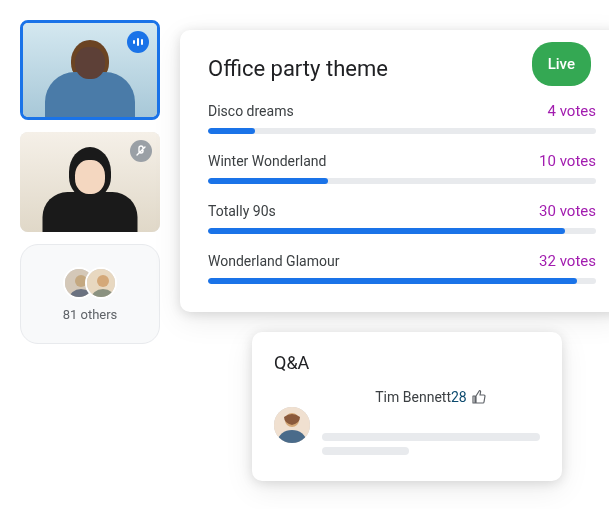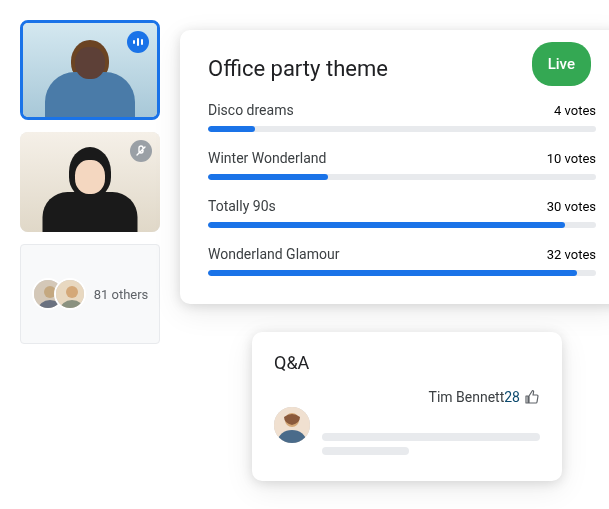--- a/index.html
+++ b/index.html
@@ -67,24 +67,24 @@
       height: 22px;
       background: #9aa0a6;
       border-radius: 50%;
       display: flex;
       align-items: center;
       justify-content: center;
     }
     .others-tile {
       width: 140px;
       height: 100px;
-      border-radius: 4px;
+      border-radius: 18px;
       background: #f8f9fa;
       display: flex;
-      flex-direction: row;
+      flex-direction: column;
       align-items: center;
       justify-content: center;
       gap: 8px;
       border: 1px solid #e8eaed;
     }
     .avatar-group {
       display: flex;
       align-items: center;
     }
     .avatar-small {
@@ -140,22 +140,22 @@
       display: flex;
       justify-content: space-between;
       align-items: baseline;
       margin-bottom: 8px;
     }
     .poll-option-label {
       font-size: 14px;
       color: #3c4043;
     }
     .poll-option-votes {
-      font-size: 13px;
-      color: #000000;
+      font-size: 15px;
+      color: #a21caf;
     }
     .poll-bar-track {
       width: 100%;
       height: 6px;
       background: #e8eaed;
       border-radius: 3px;
       overflow: hidden;
     }
     .poll-bar-fill {
       height: 100%;
@@ -206,21 +206,21 @@
       background: #ccc;
       flex-shrink: 0;
       overflow: hidden;
     }
     .qa-content {
       flex: 1;
     }
     .qa-top-row {
       display: flex;
       align-items: center;
-      justify-content: flex-end;
+      justify-content: center;
       margin-bottom: 28px;
     }
     .qa-name {
       font-size: 14px;
       color: #3c4043;
     }
     .qa-upvotes {
       display: flex;
       align-items: center;
       gap: 4px;

